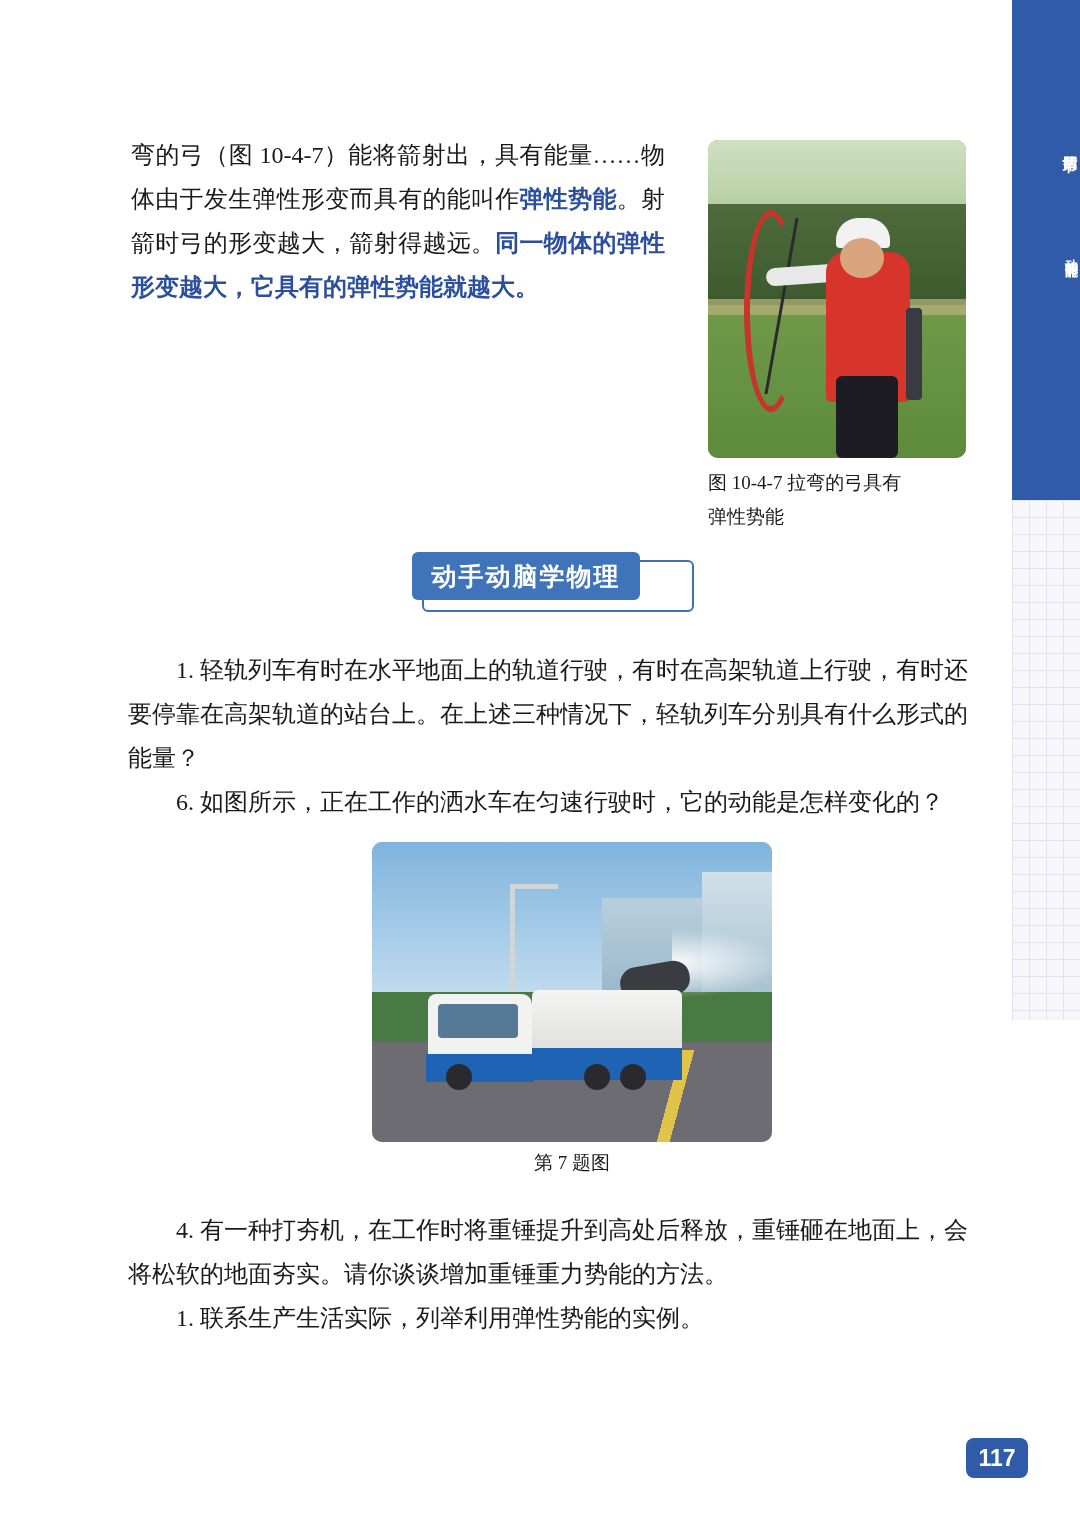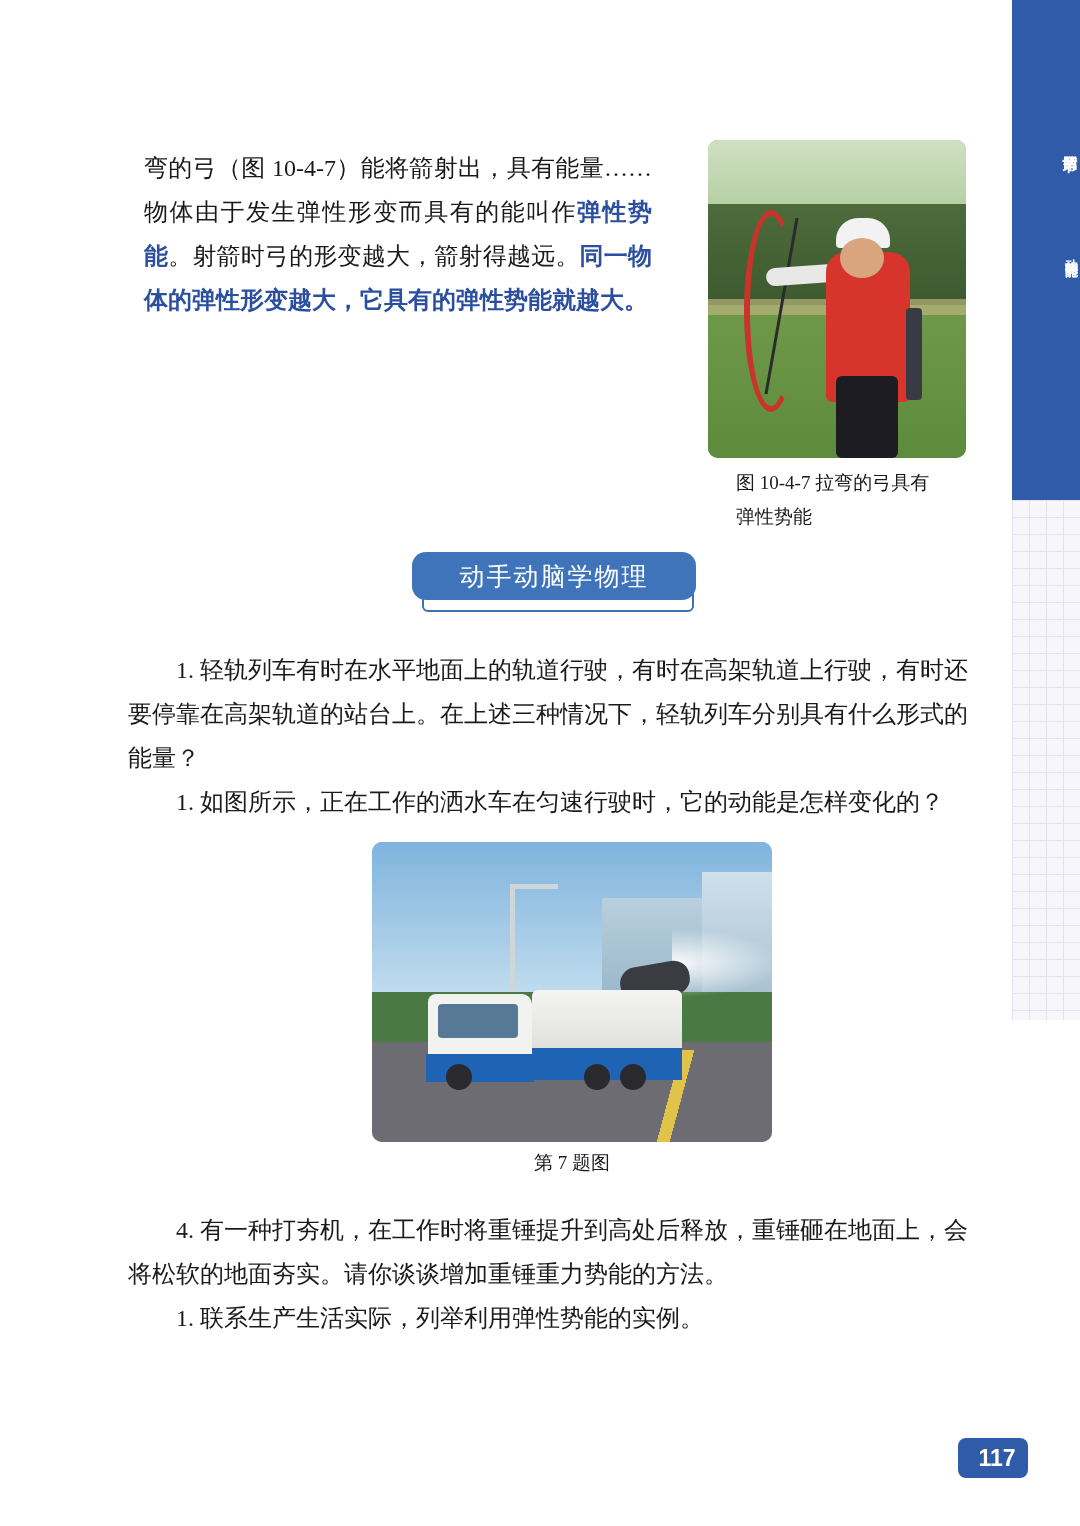--- a/index.html
+++ b/index.html
@@ -81,21 +81,21 @@
   .col-text {
     position: absolute;
     left: 128px;
     top: 130px;
     width: 540px;
     font-size: 24px;
     line-height: 44px;
     color: #1a1a1a;
     text-align: justify;
   }
-  .col-text p { margin: 16px; }
+  .col-text p { margin: 3px; }
   .indent { text-indent: 48px; }
   .hl { color: #2b4f9e; font-weight: bold; }
   .eng { font-family: "Liberation Serif", serif; }
 
   
   #fig-archer {
     position: absolute;
     left: 708px;
     top: 140px;
     width: 258px;
@@ -155,21 +155,20 @@
   }
 
   .caption {
     position: absolute;
     left: 708px;
     top: 466px;
     width: 262px;
     font-size: 19px;
     line-height: 34px;
     color: #1a1a1a;
-    margin-left: 28px;
   }
 
   
   #banner-wrap {
     position: absolute;
     left: 412px;
     top: 552px;
     width: 280px;
     height: 56px;
   }
@@ -177,26 +176,26 @@
     position: absolute;
     left: 10px; top: 8px;
     width: 268px; height: 48px;
     border: 2px solid #3f6fb5;
     border-radius: 6px;
     background: transparent;
   }
   #banner {
     position: absolute;
     left: 0; top: 0;
-    width: 284px; height: 48px;
+    width: 228px; height: 48px;
     background: #3f74bb;
-    border-radius: 14px;
+    border-radius: 6px;
     color: #fff;
     font-family: "Liberation Sans", sans-serif;
-    font-weight: normal;
+    font-weight: bold;
     font-size: 25px;
     letter-spacing: 2px;
     display: flex;
     align-items: center;
     justify-content: center;
   }
 
   
   .exercises {
     position: absolute;
@@ -309,21 +308,20 @@
     height: 40px;
     background: #2f5ba8;
     border-radius: 8px;
     color: #fff;
     font-family: "Liberation Sans", sans-serif;
     font-weight: bold;
     font-size: 23px;
     display: flex;
     align-items: center;
     justify-content: center;
-    padding-left: 8px;
   }
 </style>
 </head>
 <body>
 
 <div id="side-tab">
   <div class="tab-title">第四节</div>
   <div class="tab-sub">动能与势能</div>
 </div>
 <div id="side-grid"></div>
@@ -355,21 +353,21 @@
     <div>弹性势能</div>
   </div>
 
   <div id="banner-wrap">
     <div id="banner-shadow"></div>
     <div id="banner">动手动脑学物理</div>
   </div>
 
   <div class="exercises" id="ex-top">
     <p>1. 轻轨列车有时在水平地面上的轨道行驶，有时在高架轨道上行驶，有时还要停靠在高架轨道的站台上。在上述三种情况下，轻轨列车分别具有什么形式的能量？</p>
-    <p>1. 如图所示，正在工作的洒水车在匀速行驶时，它的动能是怎样变化的？</p>
+    <p>6. 如图所示，正在工作的洒水车在匀速行驶时，它的动能是怎样变化的？</p>
   </div>
 
   <div id="fig-truck">
     <div class="sky"></div>
     <div class="bldg1"></div>
     <div class="bldg2"></div>
     <div class="pole"></div>
     <div class="pole-arm"></div>
     <div class="greens"></div>
     <div class="road"></div>

